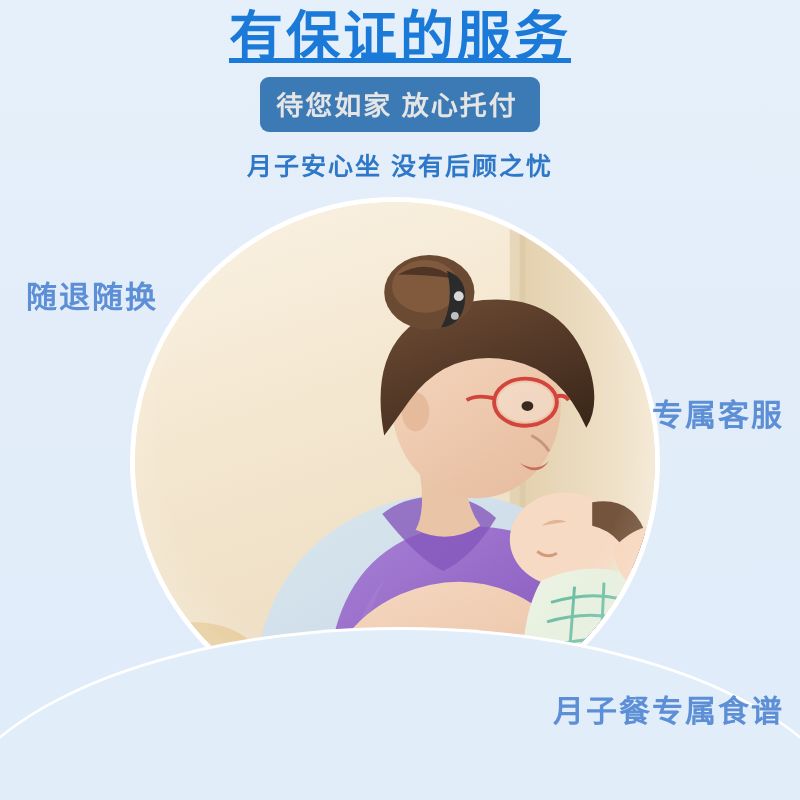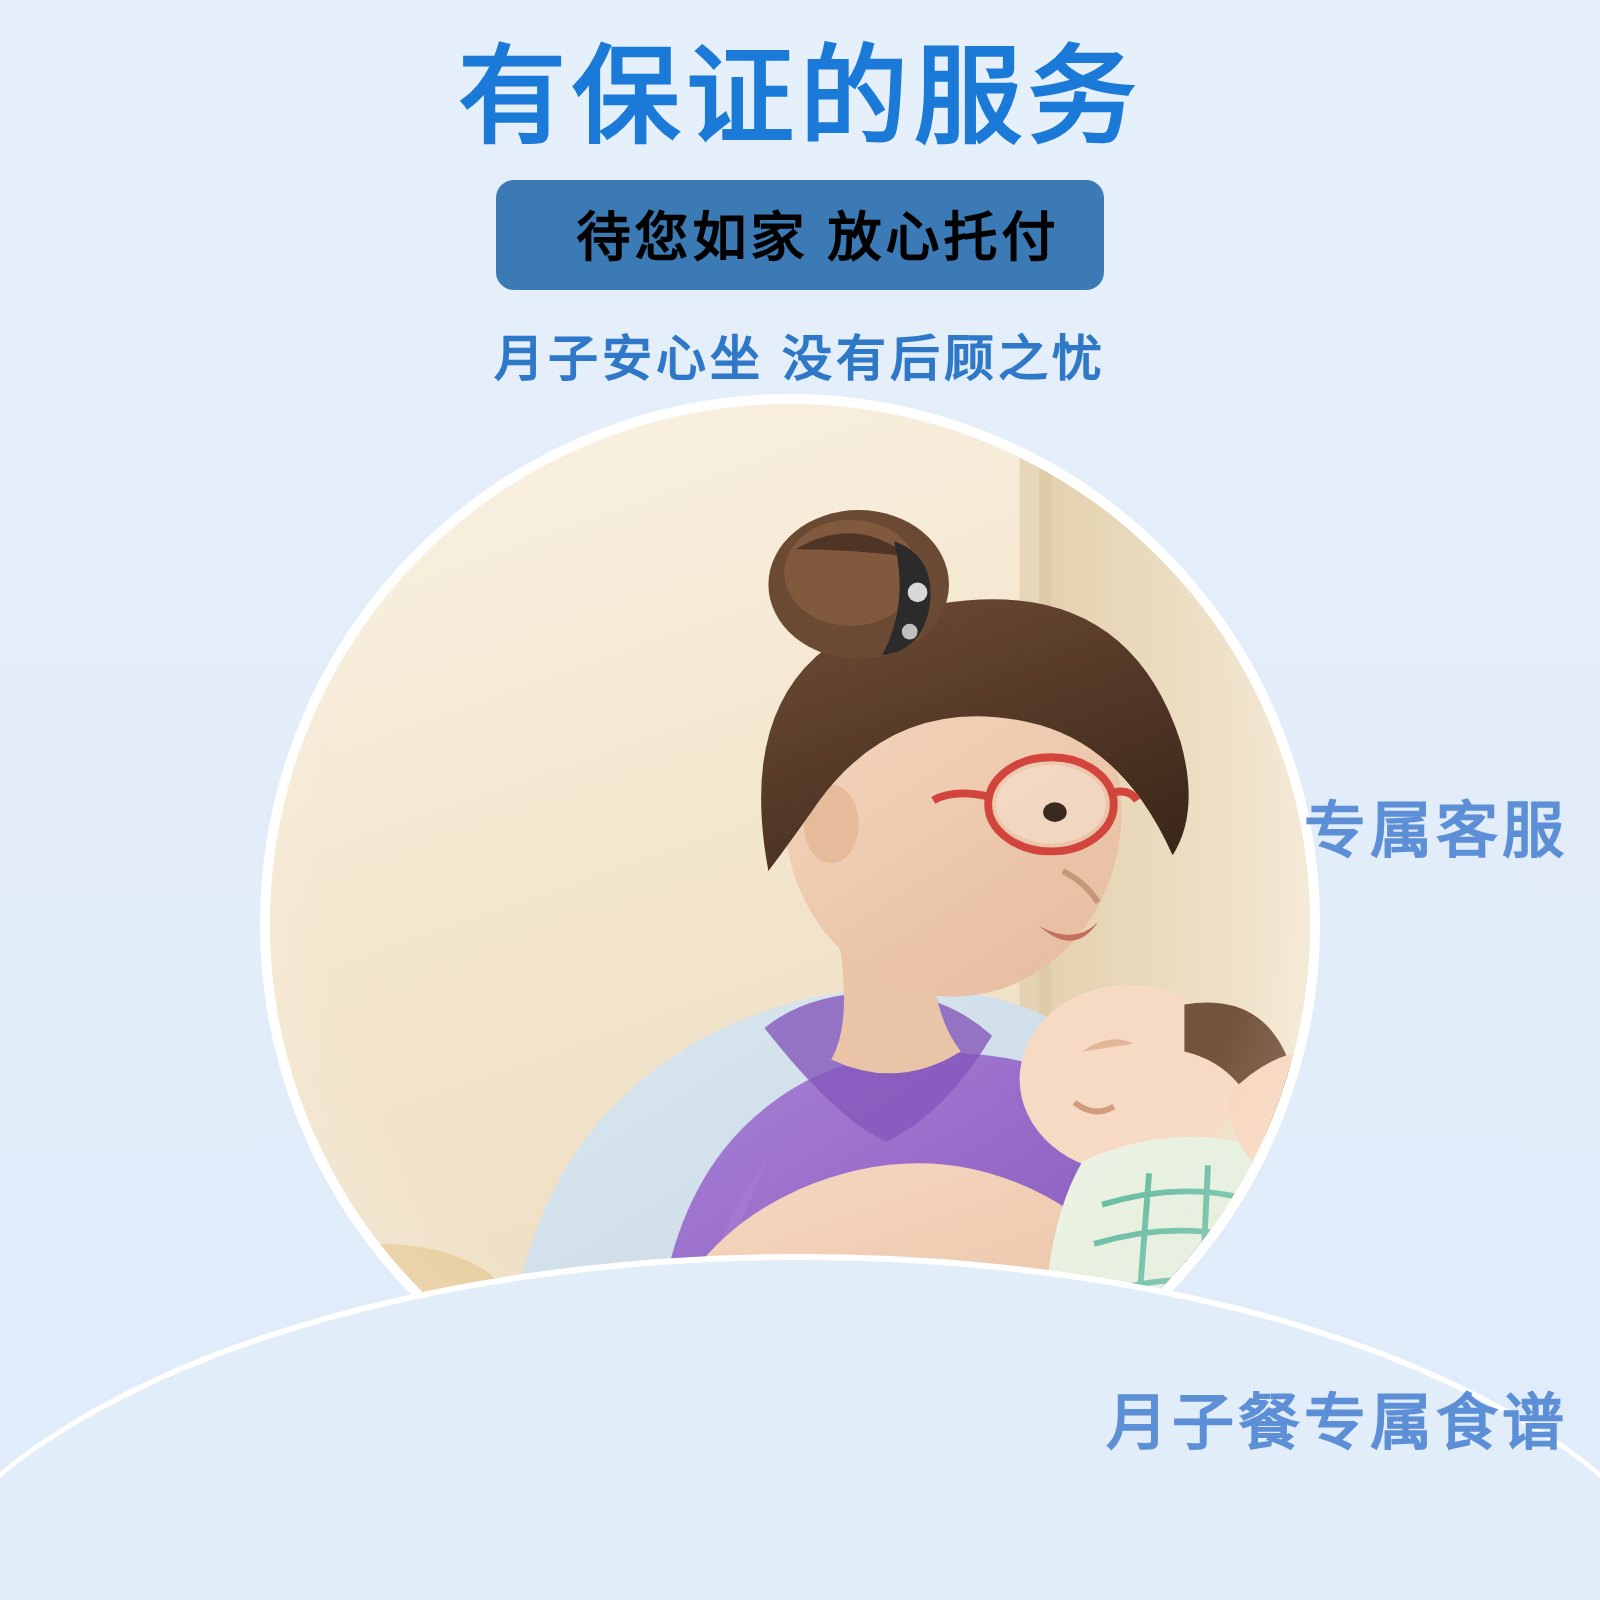--- a/index.html
+++ b/index.html
@@ -26,38 +26,39 @@
   .header {
     position: absolute;
     top: 0;
     left: 0;
     width: 800px;
     text-align: center;
     z-index: 40;
   }
   .main-title {
     margin: 0;
-    padding-top: 18px;
+    padding-top: 5px;
     font-size: 54px;
     line-height: 1.15;
     font-weight: bold;
     letter-spacing: 3px;
     color: #1b7ad8;
+    text-decoration: underline;
   }
   .badge-wrap {
     margin-top: 10px;
   }
   .badge {
     display: inline-block;
     background: #3b7ab4;
-    color: #000000;
+    color: #e5e5e5;
     font-size: 27px;
     font-weight: bold;
     letter-spacing: 2px;
-    padding: 7px 22px 9px 40px;
+    padding: 7px 22px 9px 16px;
     border-radius: 9px;
   }
   .sub-slogan {
     margin-top: 14px;
     font-size: 25px;
     font-weight: bold;
     letter-spacing: 2px;
     color: #2f78c8;
   }
 
@@ -275,20 +276,21 @@
         <path d="M236 468 q16 -26 42 -24 q-6 16 -14 32 z" fill="#4a86c8" opacity="0.9"></path>
 
         <rect x="0" y="0" width="530" height="530" fill="url(#vignette)"></rect>
       </svg>
     </div>
   </div>
 
   <div class="bottom-arc"></div>
 
   <div class="feature left" id="feat-returnable">
+    <div class="f-title">随退随换</div>
   </div>
 
 
   <div class="feature right" id="feat-service">
     <div class="f-title">专属客服</div>
   </div>
 
 
   <div class="feature right" id="feat-recipe">
     <div class="f-title">月子餐专属食谱</div>

